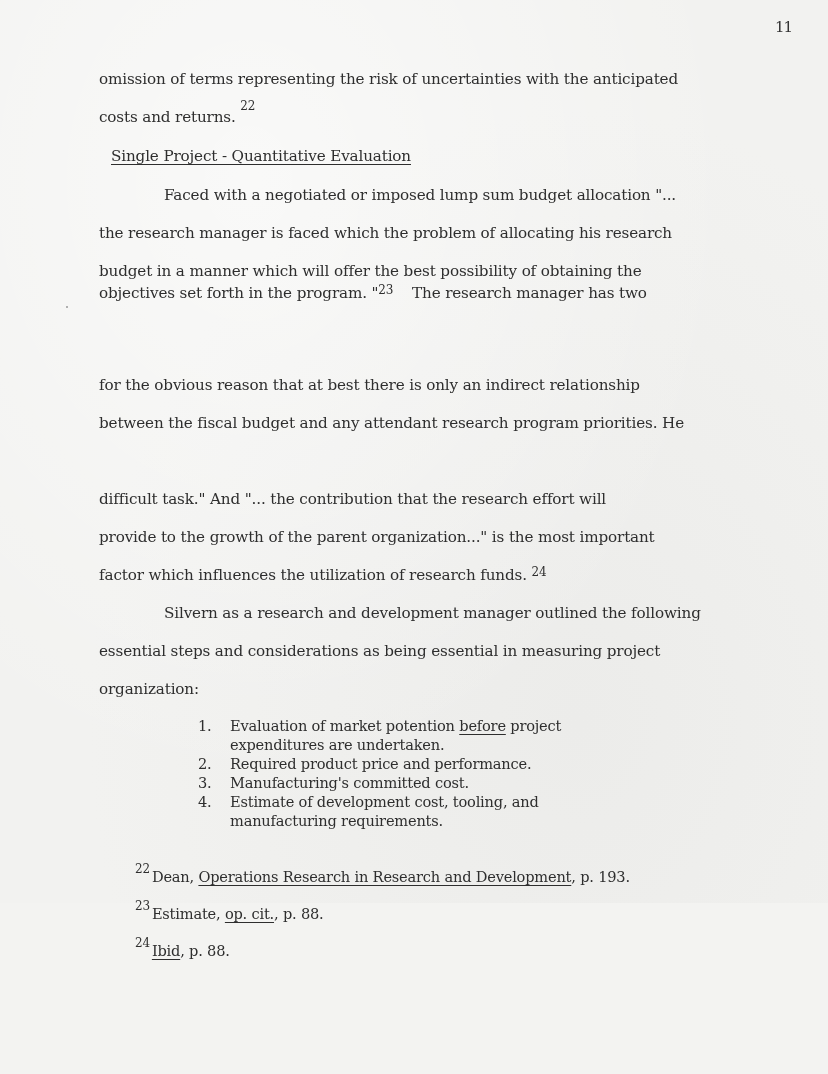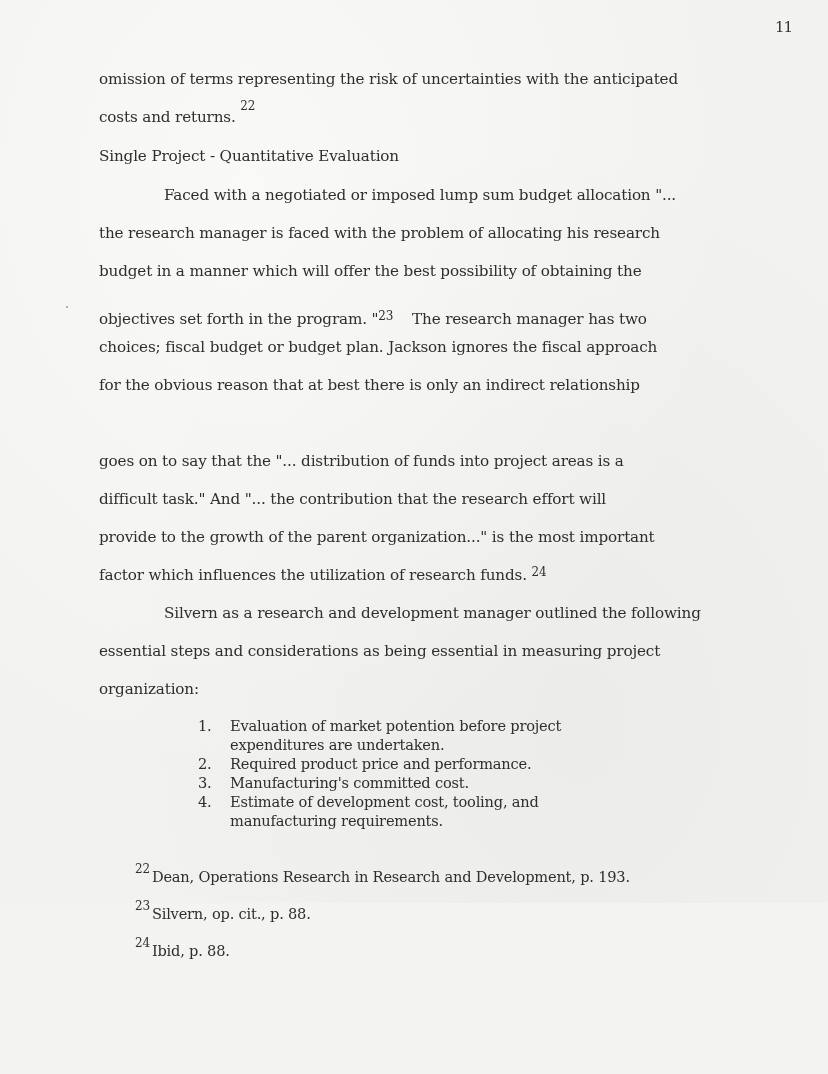--- a/index.html
+++ b/index.html
@@ -21,22 +21,22 @@
     position: absolute; top: 18px; left: 775px;
     font-size: 15px; letter-spacing: -1px; color: #333;
   }
   .line {
     position: absolute; left: 99px;
     font-size: 15.2px; white-space: nowrap; letter-spacing: -0.15px;
     line-height: 20px;
   }
   .indent { left: 136px; margin-left: 28px; }
   sup.fn { font-size: 12px; position: relative; top: -4px; vertical-align: baseline; }
-  .heading { text-underline-offset: 3px; }
-  .u { text-underline-offset: 3px; }
+  .heading { text-decoration: underline; text-underline-offset: 3px; margin-left: 12px; }
+  .u { text-decoration: underline; text-underline-offset: 3px; }
   .list {
     position: absolute; left: 198px; top: 716px;
     font-size: 14.6px; line-height: 19px; letter-spacing: -0.2px;
   }
   .list-item { display: flex; }
   .list-num { width: 32px; text-align: left; }
   .list-text { width: 400px; }
   .footnote {
     position: absolute; left: 135px; font-size: 14.6px; white-space: nowrap; letter-spacing: -0.2px;
   }
@@ -54,29 +54,28 @@
 
   <div class="line" style="top:69px">omission of terms representing the risk of uncertainties with the anticipated</div>
   <div class="line" style="top:107px">
     <span>costs and returns.</span>
     <sup class="fn" style="top:-12px">22</sup>
   </div>
 
   <div class="line heading" style="top:146px">Single Project - Quantitative Evaluation</div>
 
   <div class="line indent" style="top:185px">Faced with a negotiated or imposed lump sum budget allocation "...</div>
-  <div class="line" style="top:223px">the research manager is faced with the problem of allocating his research</div>
+  <div class="line" style="top:223px">the research manager is faced which the problem of allocating his research</div>
   <div class="line" style="top:261px">budget in a manner which will offer the best possibility of obtaining the</div>
-  <div class="line" style="top:309px">
+  <div class="line" style="top:283px">
     <span>objectives set forth in the program. "</span><sup class="fn">23</sup>
     <span style="margin-left:14px">The research manager has two</span>
   </div>
-  <div class="line" style="top:337px">choices; fiscal budget or budget plan.  Jackson ignores the fiscal approach</div>
   <div class="line" style="top:375px">for the obvious reason that at best there is only an indirect relationship</div>
-  <div class="line" style="top:451px">goes on to say that the "... distribution of funds into project areas is a</div>
+  <div class="line" style="top:413px">between the fiscal budget and any attendant research program priorities.  He</div>
   <div class="line" style="top:489px">difficult task."  And "... the contribution that the research effort will</div>
   <div class="line" style="top:527px">provide to the growth of the parent organization..." is the most important</div>
   <div class="line" style="top:565px">
     <span>factor which influences the utilization of research funds.</span>
     <sup class="fn">24</sup>
   </div>
 
   <div class="line" style="top:641px">essential steps and considerations as being essential in measuring project</div>
   <div class="line indent" style="top:603px">Silvern as a research and development manager outlined the following</div>
   <div class="line" style="top:679px">organization:</div>
@@ -103,19 +102,19 @@
         <span>Estimate of development cost, tooling, and</span><br>
         <span>manufacturing requirements.</span>
       </span>
     </div>
   </div>
 
   <div class="footnote" style="top:868px">
     <span class="fn-num">22</span><span>Dean, </span><span class="u">Operations Research in Research and Development</span><span>, p. 193.</span>
   </div>
   <div class="footnote" style="top:905px">
-    <span class="fn-num">23</span><span>Silvern, </span><span class="u">op. cit.</span><span>, p. 88.</span>
+    <span class="fn-num">23</span><span>Estimate, </span><span class="u">op. cit.</span><span>, p. 88.</span>
   </div>
   <div class="footnote" style="top:942px">
     <span class="fn-num">24</span><span></span><span class="u">Ibid</span><span>, p. 88.</span>
   </div>
 
 </div>
 
 </body></html>

